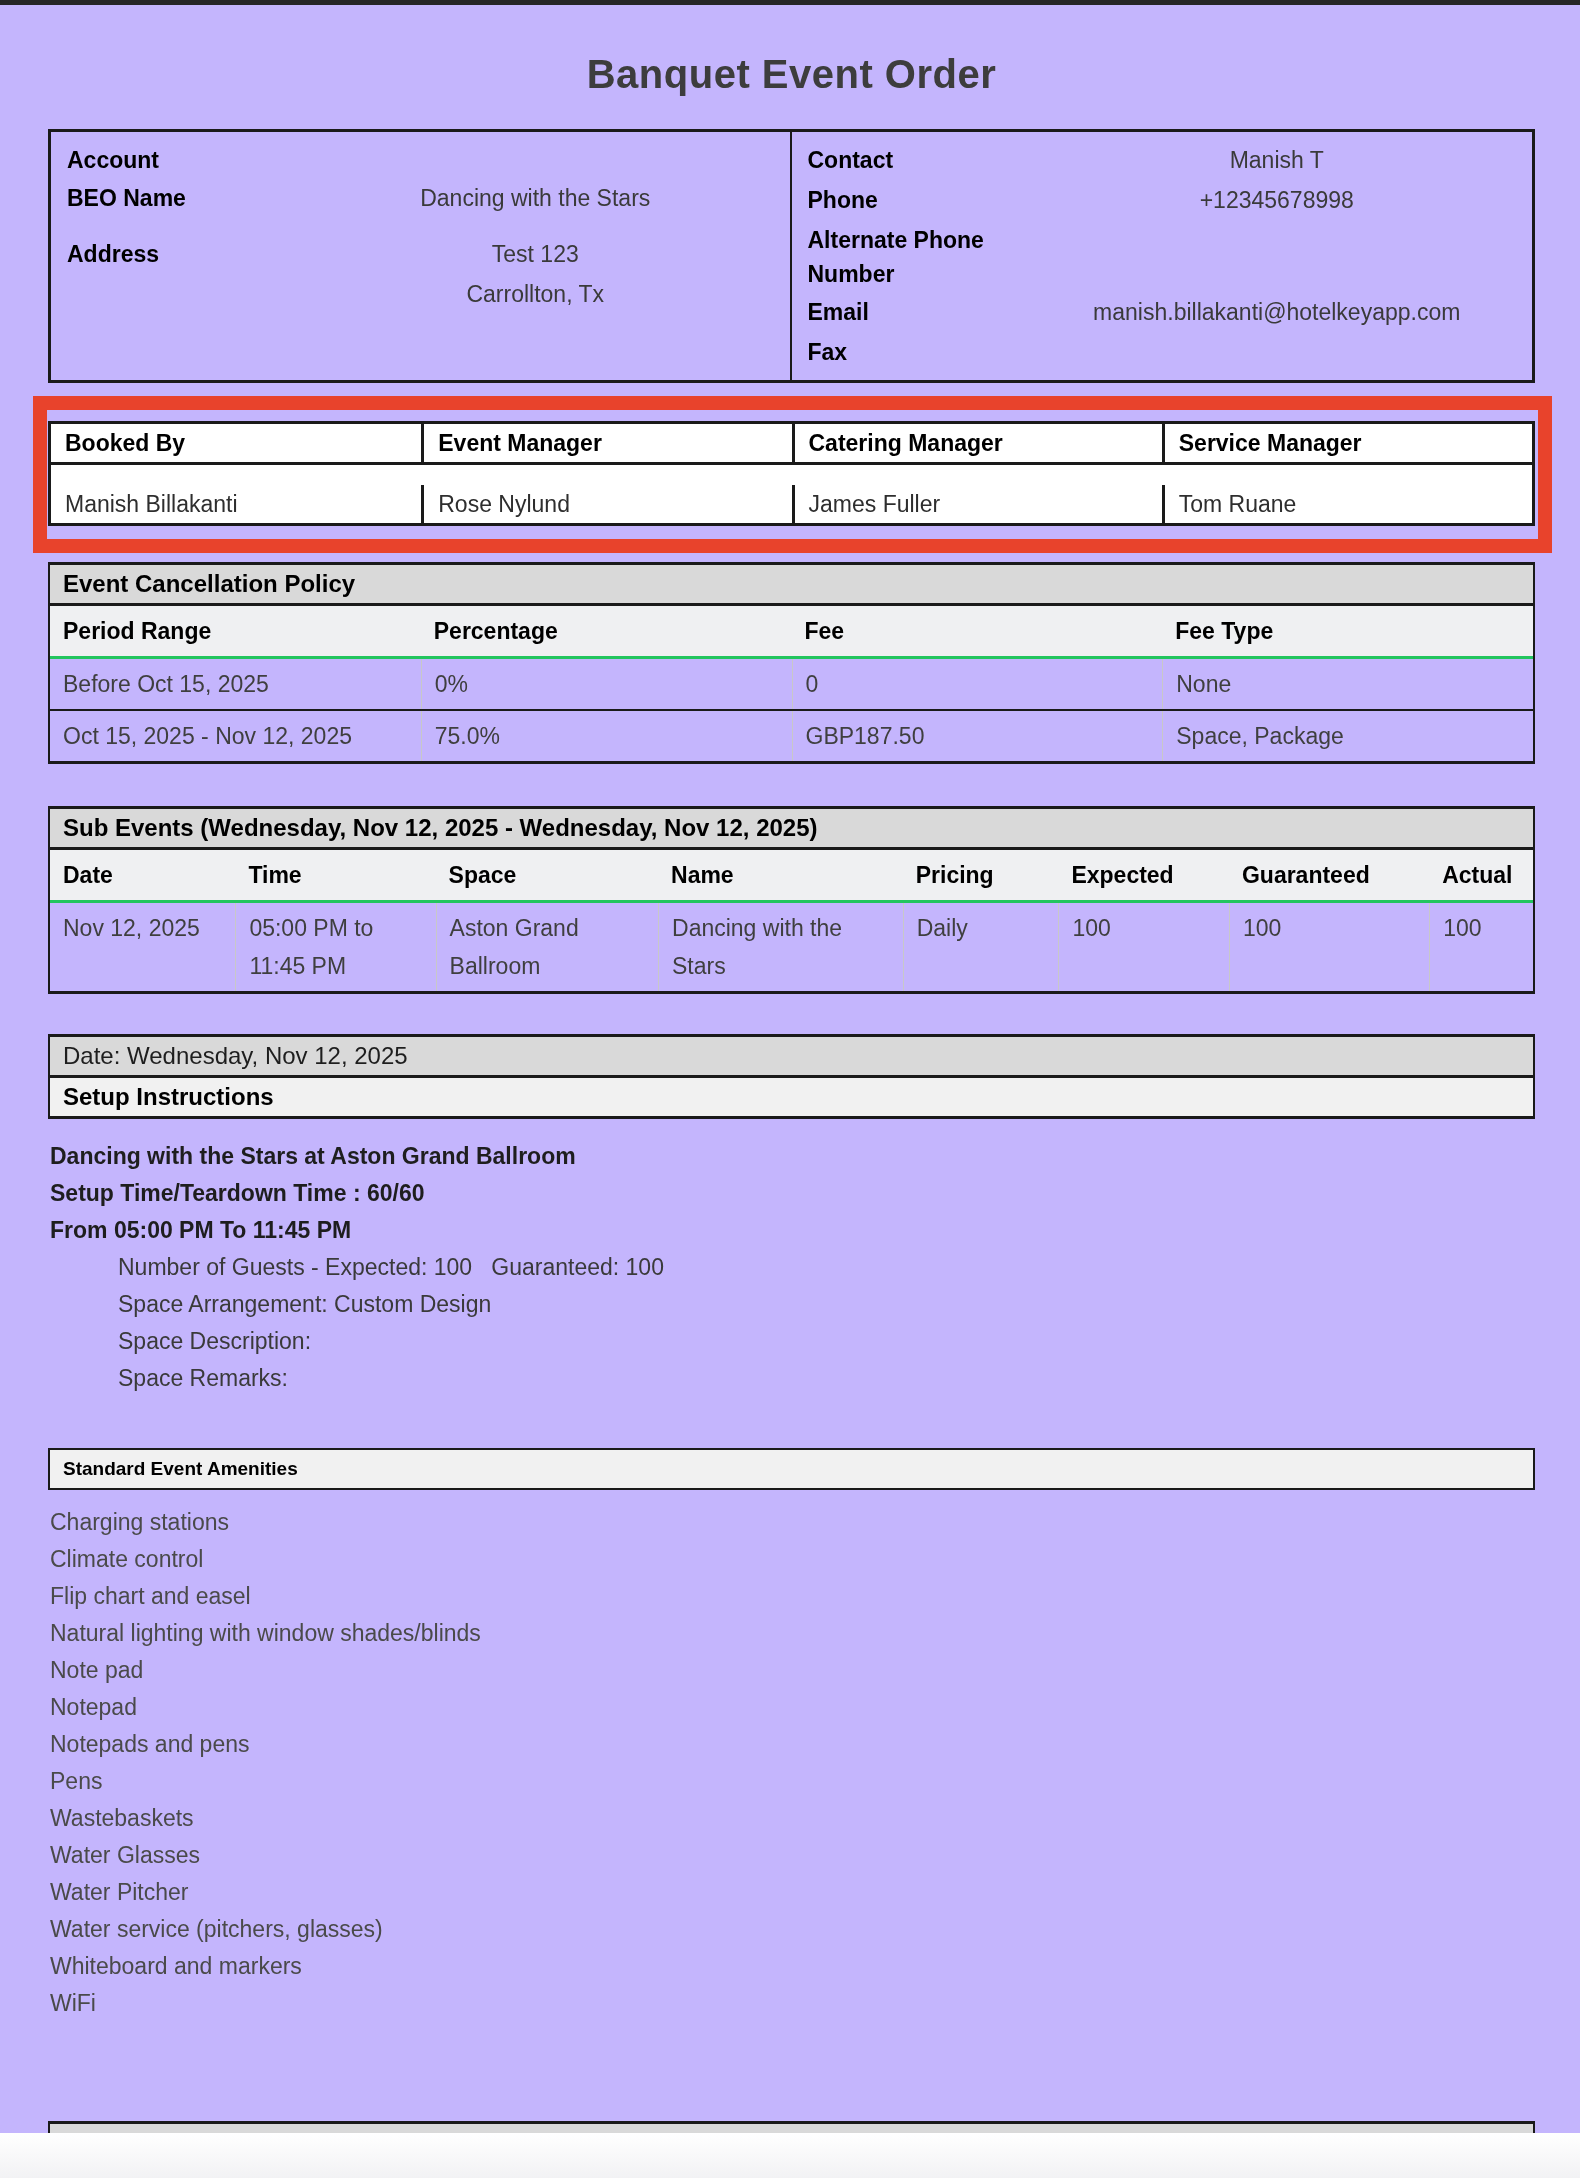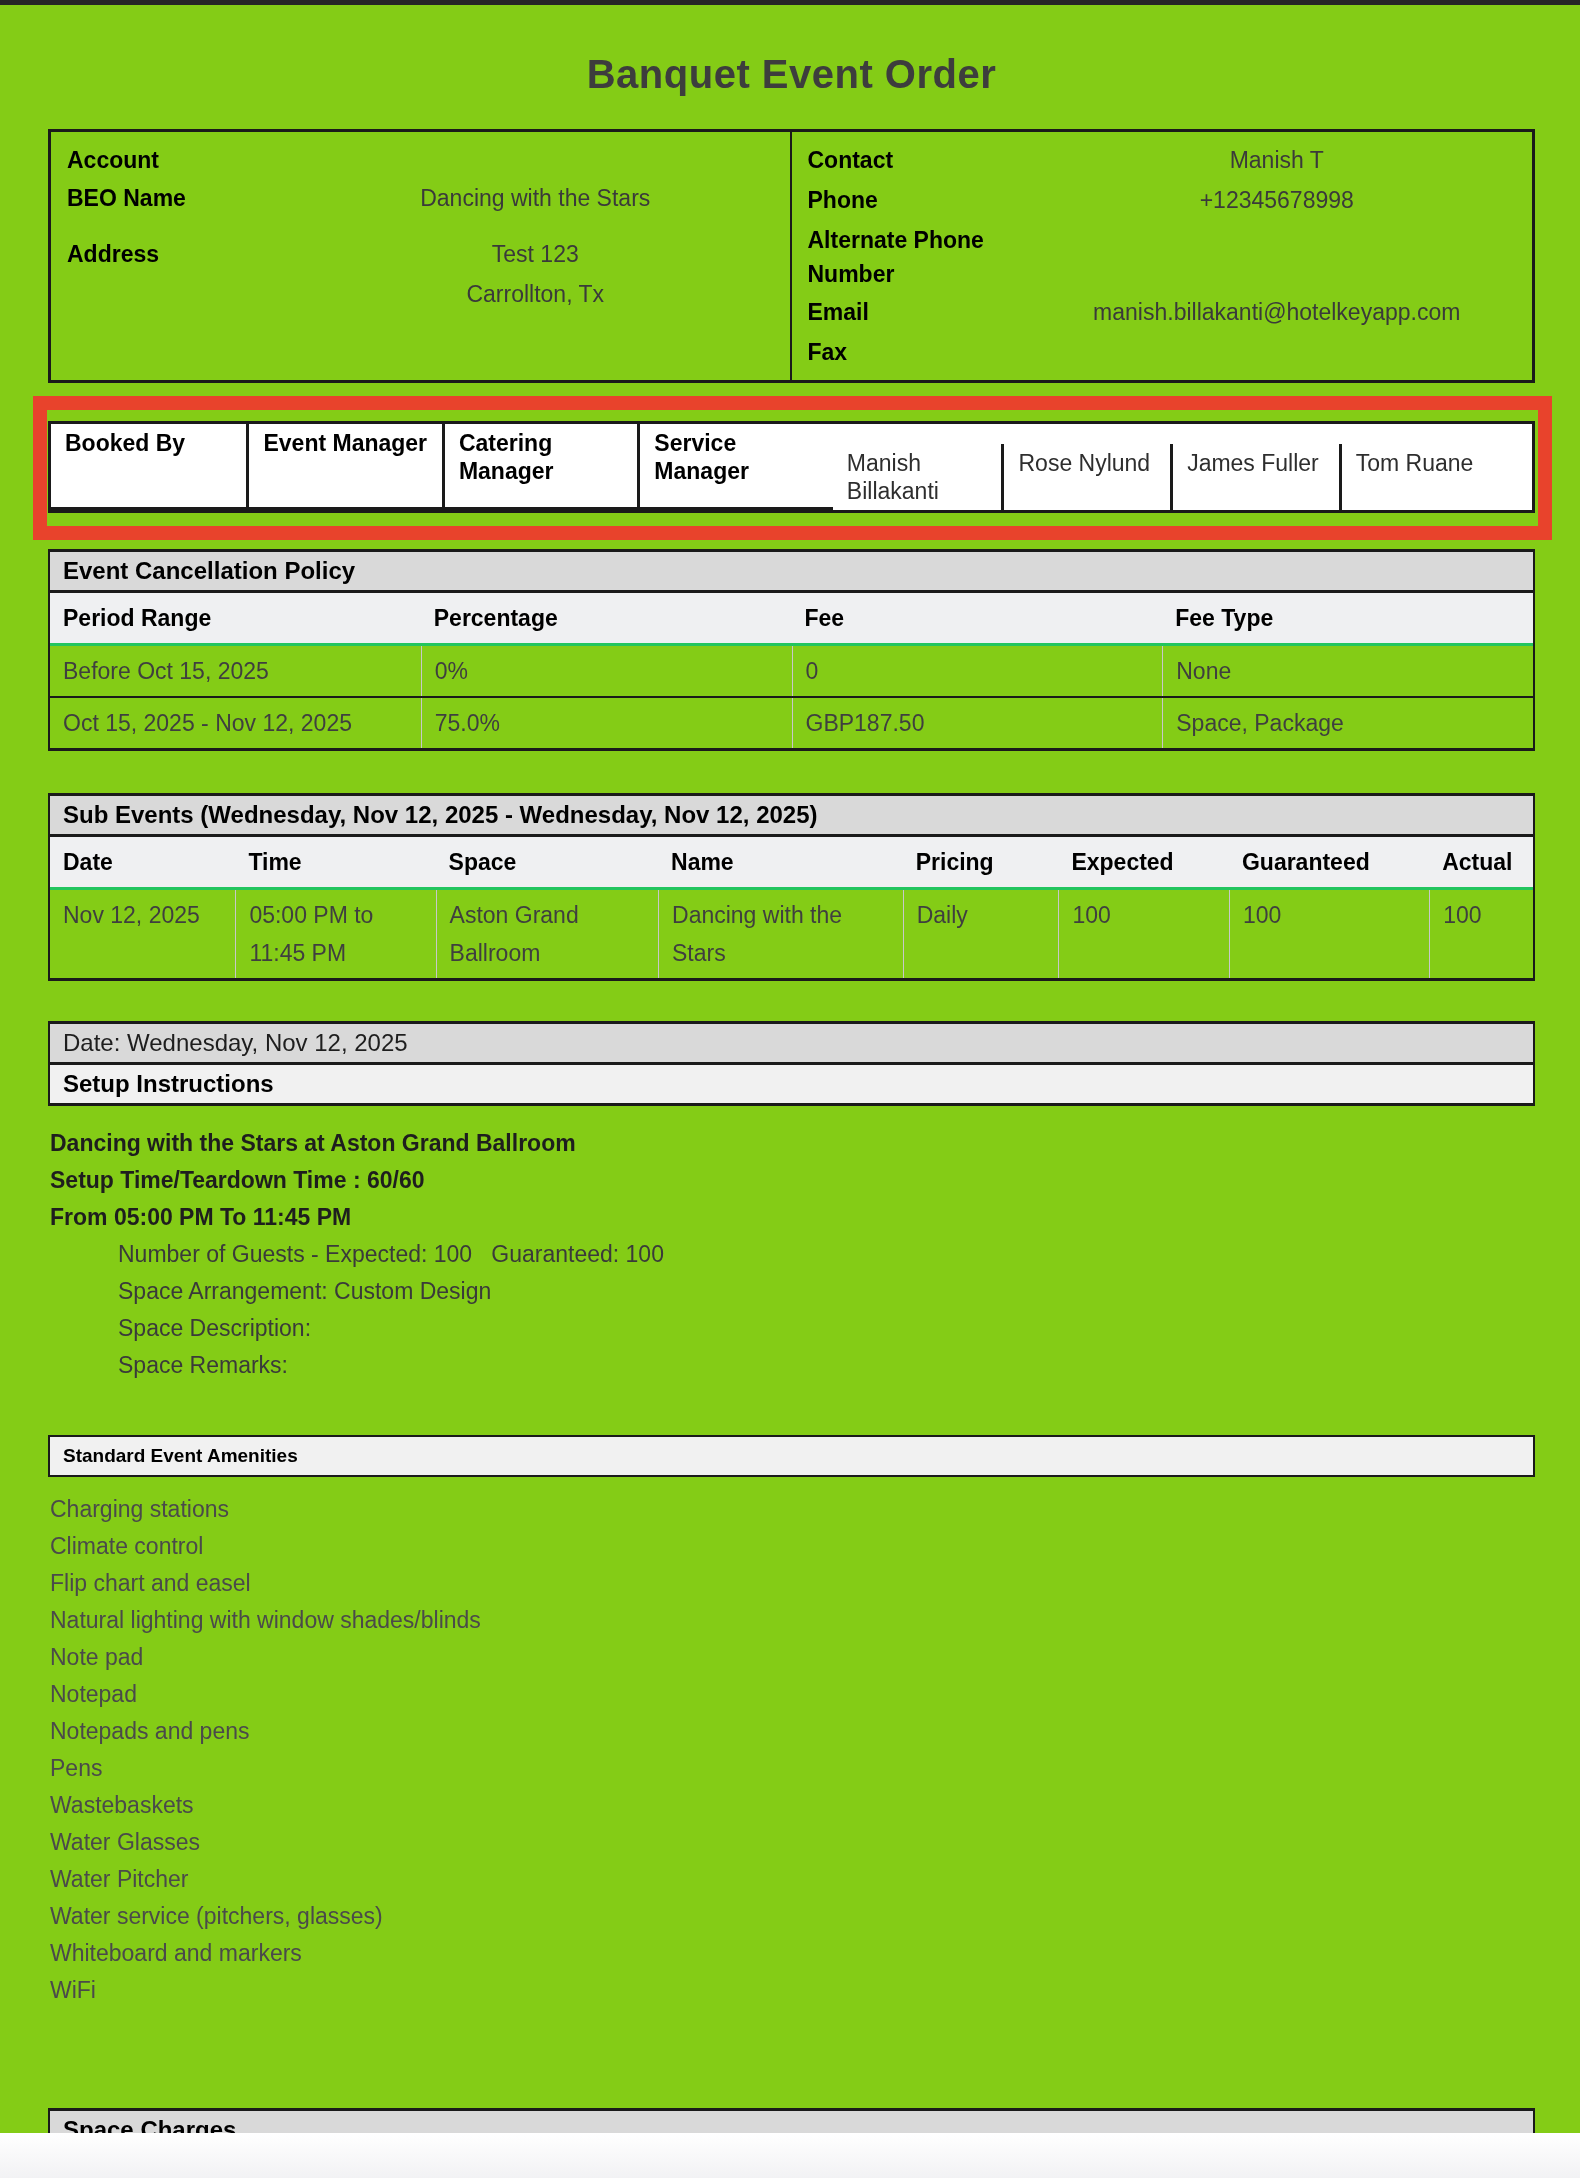--- a/index.html
+++ b/index.html
@@ -3,21 +3,21 @@
 <meta charset="utf-8">
 <style>
   * { box-sizing: border-box; margin: 0; padding: 0; }
   html,body { background:#ffffff; }
   body { font-family: "Liberation Sans", sans-serif; }
 
   .page {
     position: relative;
     width: 1580px;
     height: 2178px;
-    background: #84cc16;
+    background: #c4b5fd;
     color: #3f3f3f;
     font-size: 23px;
     overflow: hidden;
   }
 
   .top-edge {
     position: absolute; top: 0; left: 0; right: 0;
     height: 5px; background: #262626;
   }
 
@@ -47,21 +47,21 @@
 
   
   .highlight-wrap { position: relative; margin-top: 38px; }
   .red-box {
     position: absolute;
     left: -15px; right: -17px; top: -25px; bottom: -27px;
     border: 14px solid #e8432c;
     pointer-events: none;
     z-index: 5;
   }
-  .mgr-table { display: flex; flex-direction: row; border: 3px solid #1a1a1a; background:#fff; }
+  .mgr-table { display: flex; flex-direction: column; border: 3px solid #1a1a1a; background:#fff; }
   .mgr-row { display: flex; }
   .mgr-row.head { border-bottom: 3px solid #1a1a1a; }
   .mgr-cell { width: 25%; padding: 5px 14px; line-height: 28px; }
   .mgr-cell + .mgr-cell { border-left: 3px solid #1a1a1a; }
   .mgr-row.head .mgr-cell { font-weight: bold; color: #000; }
   .mgr-row.body .mgr-cell { color: #2e2e2e; margin-top: 20px; }
 
   
   .section-bar {
     background: #d9d9d9;

